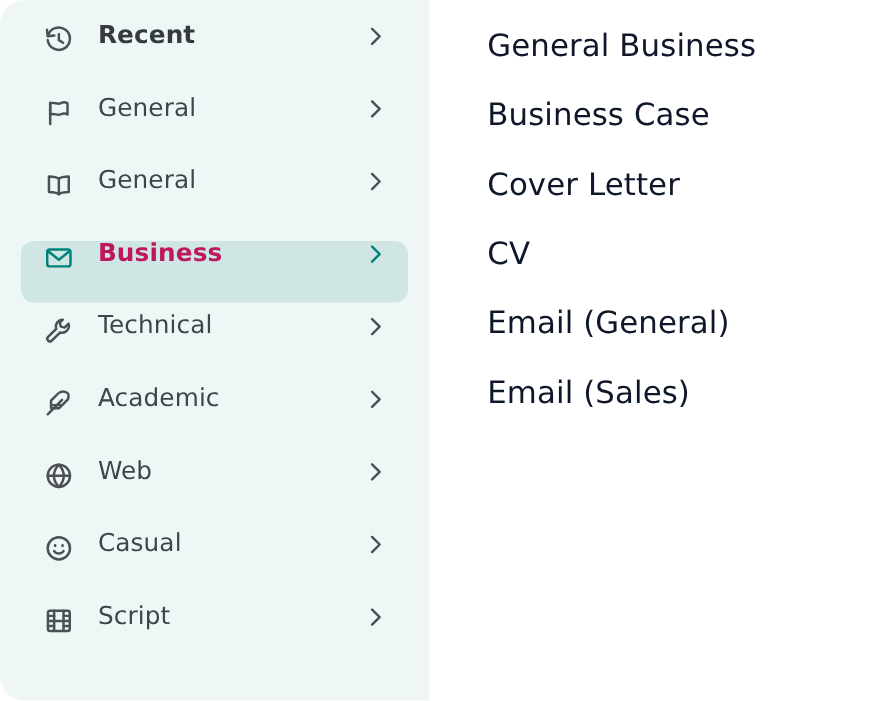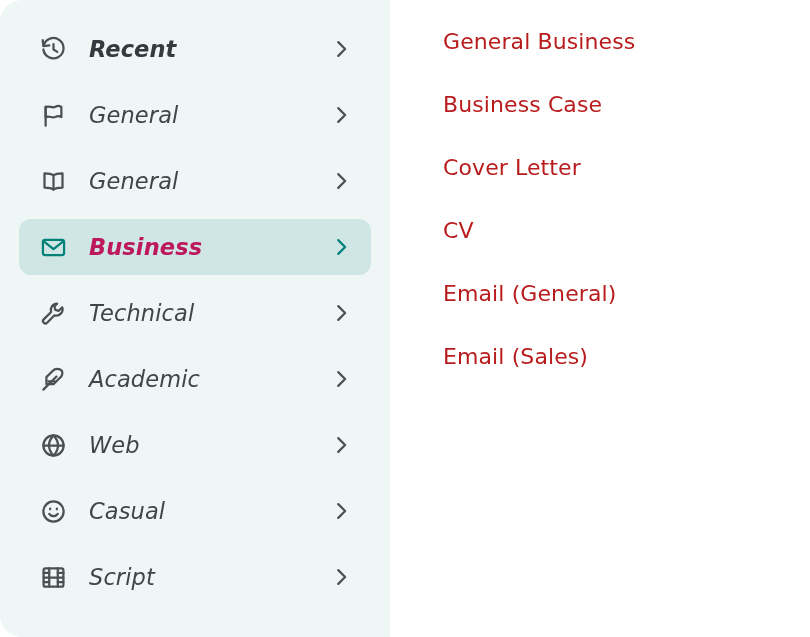--- a/index.html
+++ b/index.html
@@ -34,26 +34,25 @@
     padding-top: 21px;
     box-sizing: border-box;
   }
 
   .nav-item {
     position: relative;
     height: 56px;
     margin: 0 19px 10px 19px;
     border-radius: 12px;
     display: flex;
-    align-items: center;
+    align-items: flex-start;
     box-sizing: border-box;
     padding-left: 19px;
     padding-right: 18px;
     cursor: pointer;
-    font-style: italic;
   }
 
   .nav-item .icon-box {
     width: 30px;
     height: 30px;
     flex: 0 0 30px;
     display: flex;
     align-items: center;
     justify-content: center;
   }
@@ -114,22 +113,22 @@
 
   .doc-item {
     height: 40px;
     margin-bottom: 23px;
     display: flex;
     align-items: center;
     cursor: pointer;
   }
 
   .doc-label {
-    font-size: 22px;
-    color: #b91c1c;
+    font-size: 28px;
+    color: #0f172a;
     letter-spacing: 0.1px;
     white-space: nowrap;
     line-height: 1;
   }
 </style>
 </head>
 <body>
 
 <div id="app">
 

